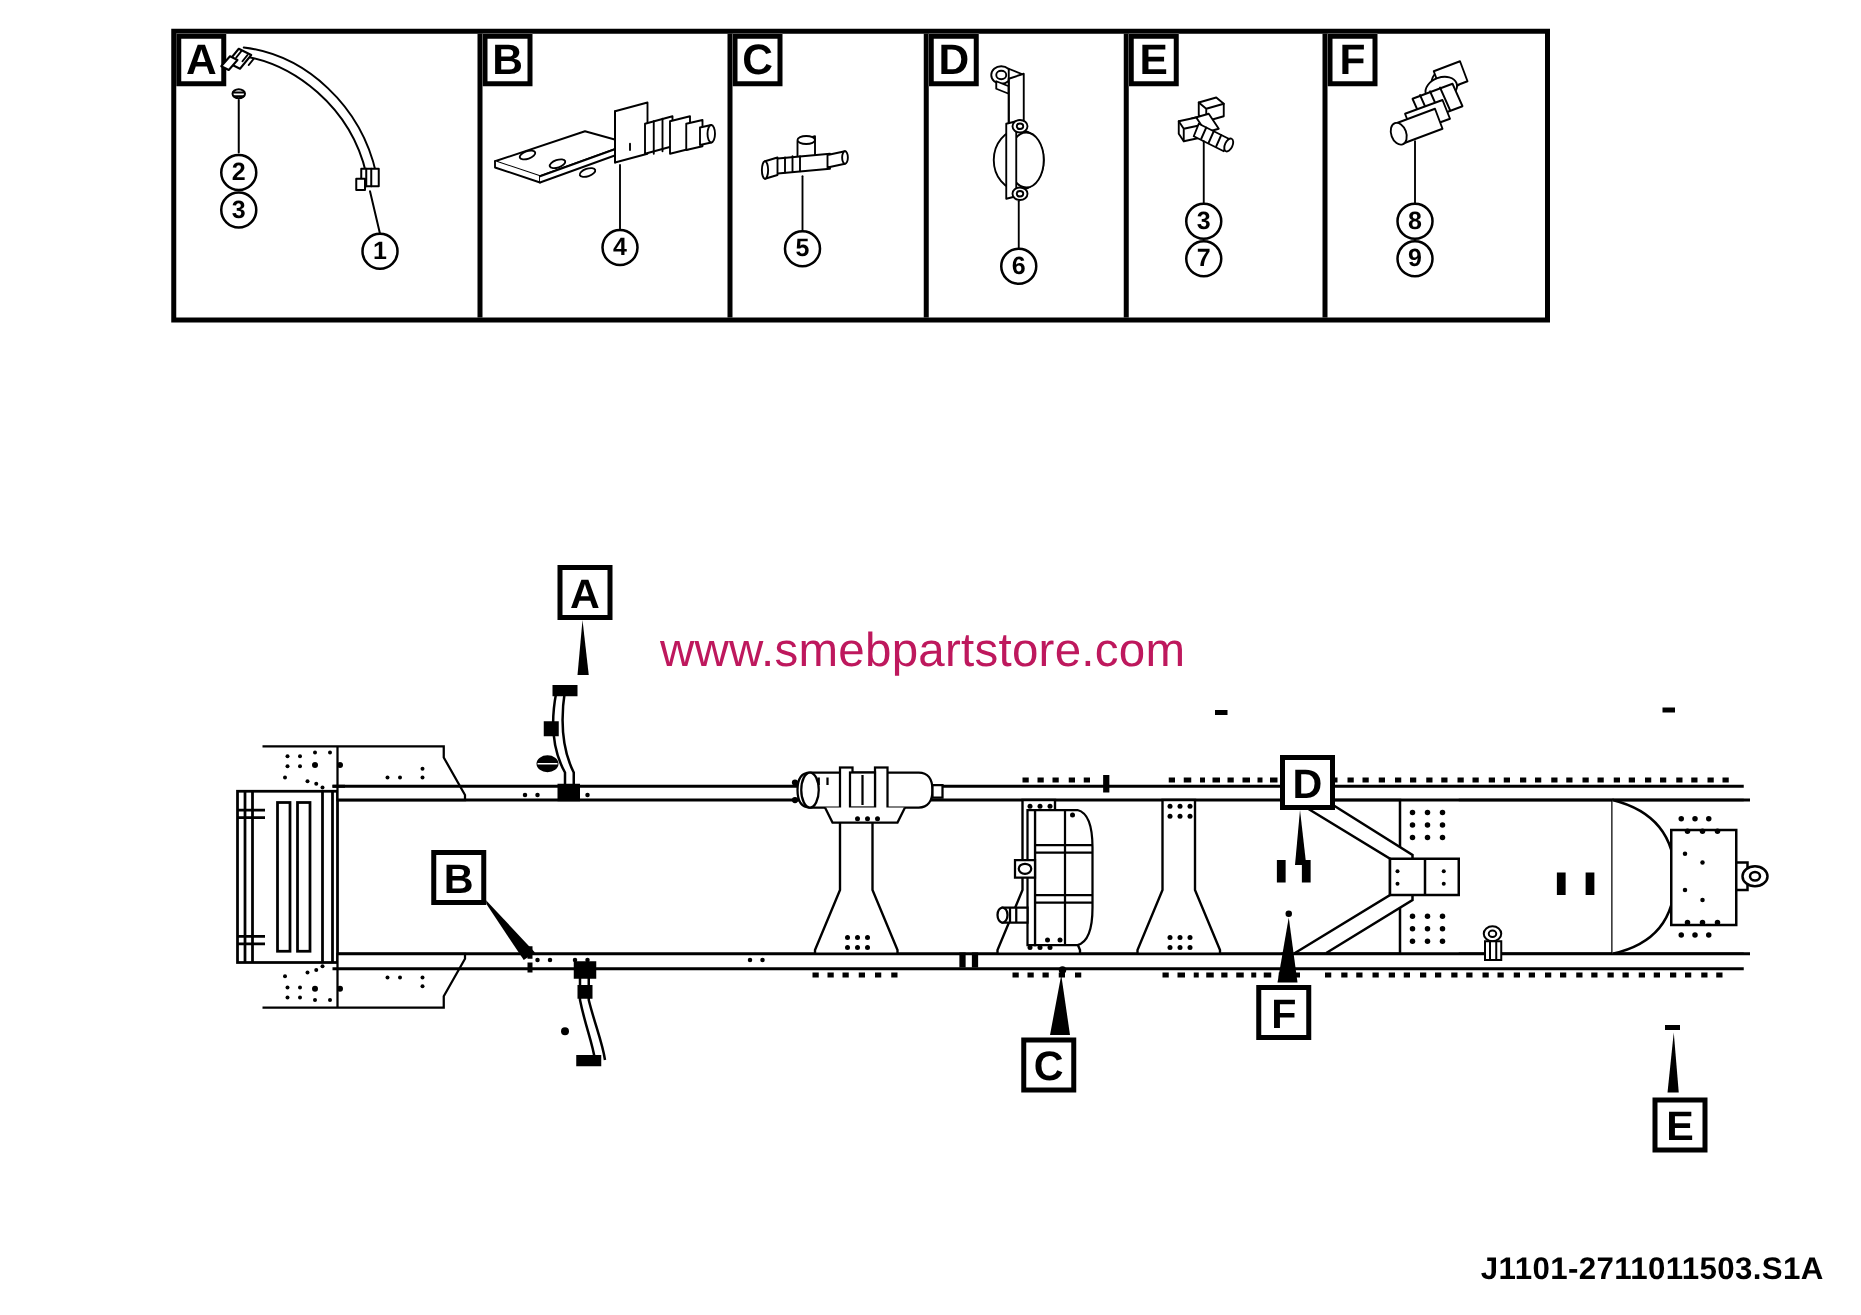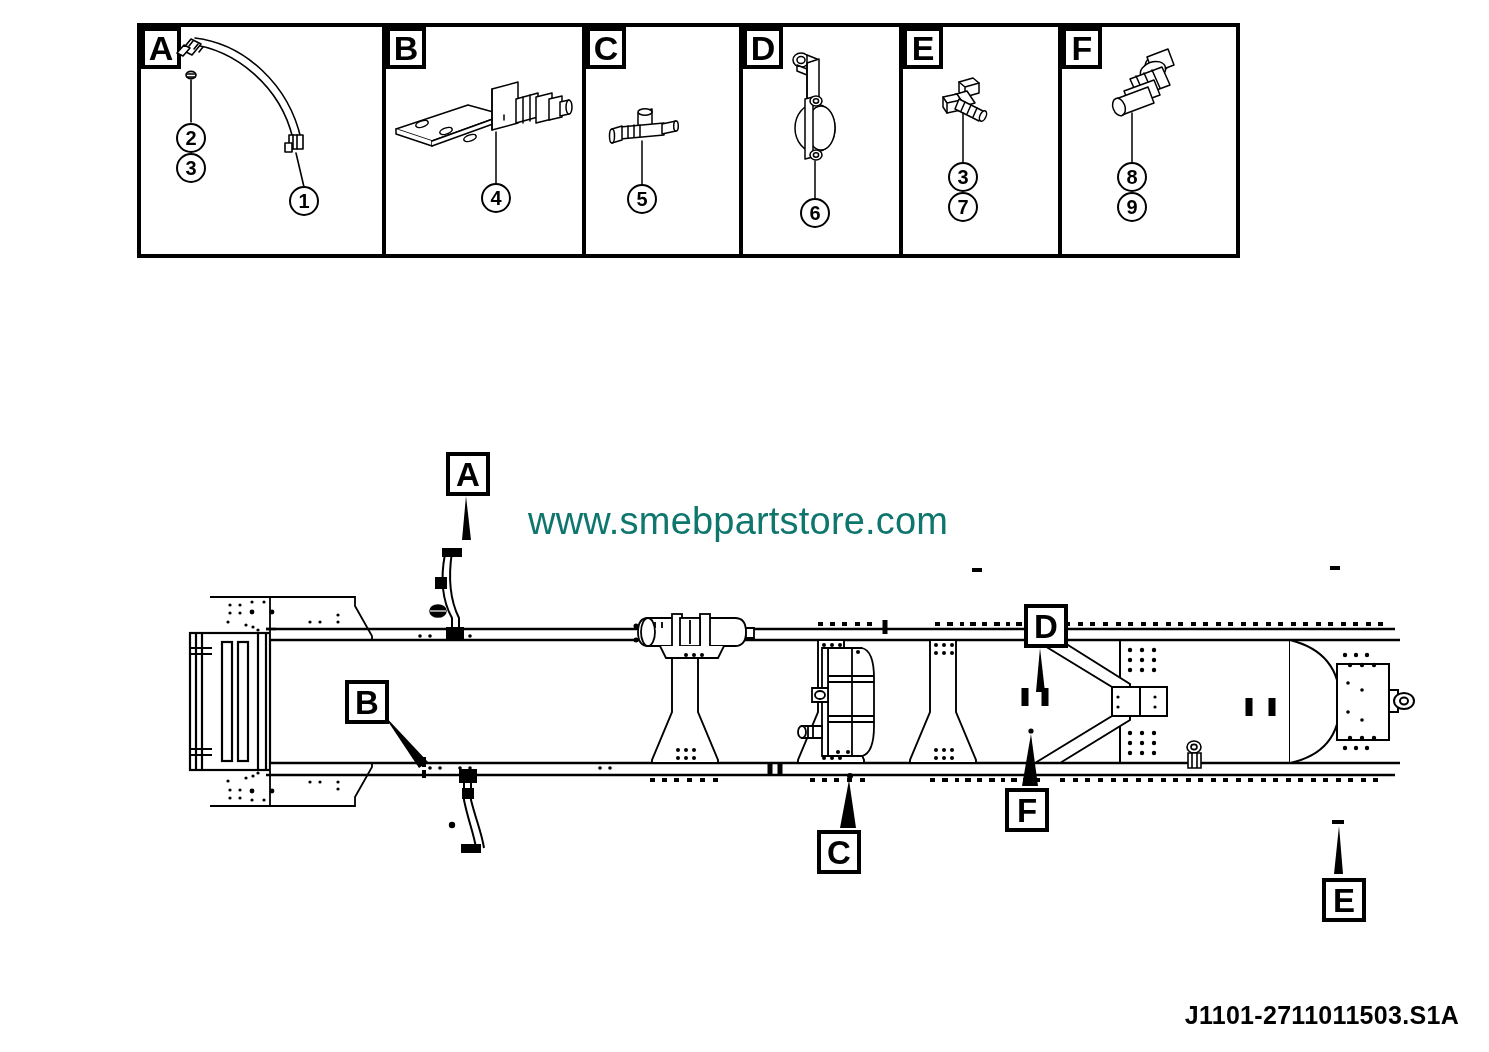--- a/index.html
+++ b/index.html
@@ -25,21 +25,21 @@
   .balloon{position:absolute;width:30px;height:30px;border:2.4px solid #000;border-radius:50%;
      background:#fff;display:flex;align-items:center;justify-content:center;
      font-size:20px;font-weight:bold;color:#000;box-sizing:border-box;}
 
   
   .callout{position:absolute;width:44px;height:44px;border:4px solid #000;
      box-sizing:border-box;background:#fff;display:flex;align-items:center;
      justify-content:center;font-size:33px;font-weight:bold;color:#000;line-height:1;}
 
   
-  #wm-blue{position:absolute;left:528px;top:500px;font-size:38px;color:#0f766e;
+  #wm-blue{position:absolute;left:528px;top:500px;font-size:38px;color:#be185d;
      white-space:nowrap;letter-spacing:0.2px;font-weight:400;}
   #wm-outline{position:absolute;left:640px;top:510px;font-size:44px;
      font-weight:bold;white-space:nowrap;color:#ffffff;
      -webkit-text-stroke:2.5px #111;letter-spacing:-1px;}
 
   
   #partno{position:absolute;right:30px;bottom:22px;font-size:25px;font-weight:bold;
      color:#000;letter-spacing:0.3px;}
 </style>
 </head>

